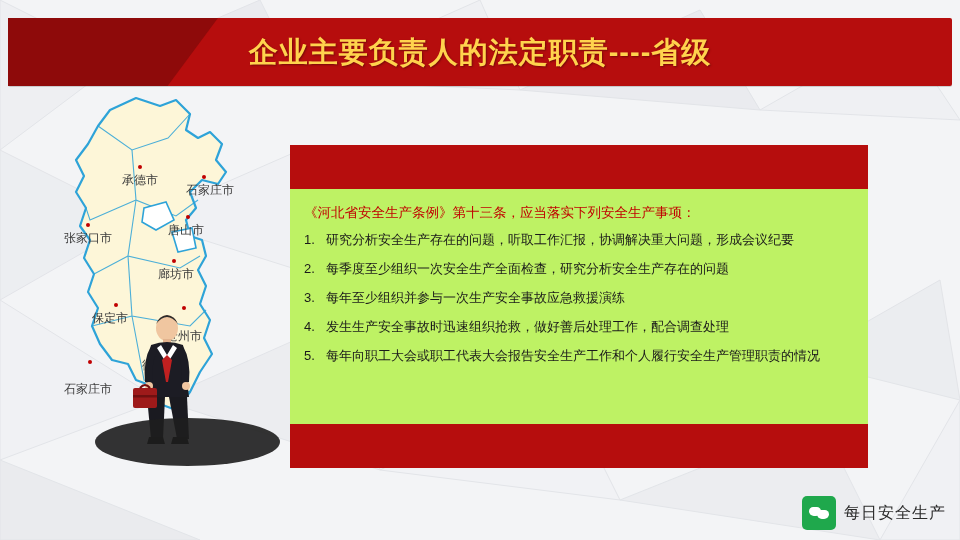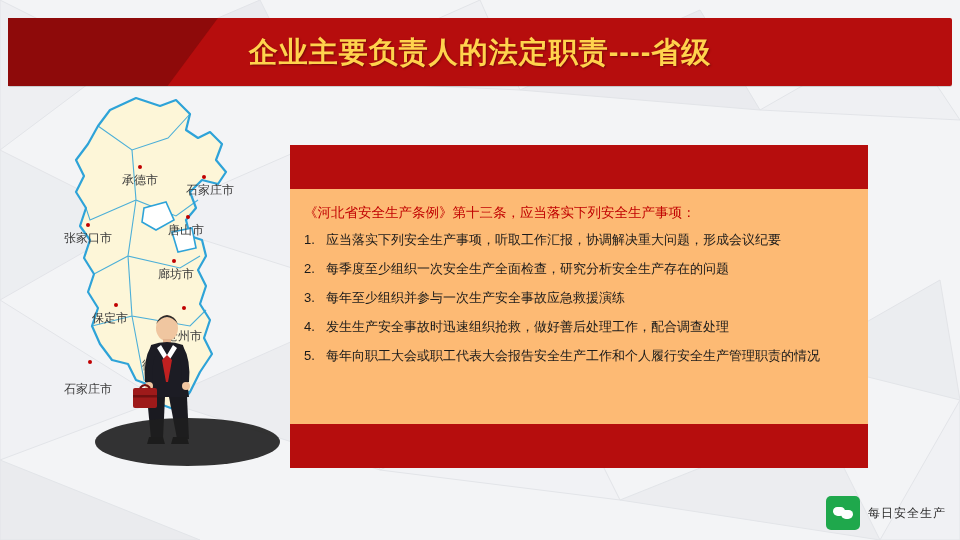--- a/index.html
+++ b/index.html
@@ -58,21 +58,21 @@
   .panel-bottom-bar {
     position: absolute;
     left: 290px; top: 424px;
     width: 578px; height: 44px;
     background: #b60d0d;
   }
   .panel-body {
     position: absolute;
     left: 290px; top: 189px;
     width: 578px; height: 235px;
-    background: #fdba74;
+    background: #bef264;
     padding: 14px 12px 8px 14px;
   }
   .lead {
     color: #c00000;
     font-size: 13.5px;
     line-height: 20px;
     margin-bottom: 8px;
     white-space: nowrap;
   }
   .item {
@@ -155,21 +155,21 @@
     background: #fff;
   }
   .wm-logo:after {
     content: "";
     position: absolute; left: 15px; top: 14px;
     width: 12px; height: 9px;
     border-radius: 6px 6px 7px 7px;
     background: #fff;
   }
   .wm-text {
-    font-size: 12px;
+    font-size: 16px;
     color: #2b2b2b;
     letter-spacing: 1px;
   }
 </style>
 </head>
 <body>
 
 <div id="slide">
 
   <svg class="poly-bg" viewBox="0 0 960 540" preserveAspectRatio="none">
@@ -285,21 +285,21 @@
       <path d="M45,78 q5,-6 10,0" fill="none" stroke="#6f1010" stroke-width="2"></path>
     </svg>
   </div>
 
   <div class="panel-top-bar"></div>
   <div class="panel-body">
     <div class="lead">《河北省安全生产条例》第十三条，应当落实下列安全生产事项：</div>
 
     <div class="item">
       <span class="num">1.</span>
-      <span class="txt">应当落实下列安全生产事项，听取工作汇报，协调解决重大问题，形成会议纪要</span>
+      <span class="txt">研究分析安全生产存在的问题，听取工作汇报，协调解决重大问题，形成会议纪要</span>
     </div>
     <div class="item">
       <span class="num">2.</span>
       <span class="txt">每季度至少组织一次安全生产全面检查，研究分析安全生产存在的问题</span>
     </div>
     <div class="item">
       <span class="num">3.</span>
       <span class="txt">每年至少组织并参与一次生产安全事故应急救援演练</span>
     </div>
     <div class="item">

